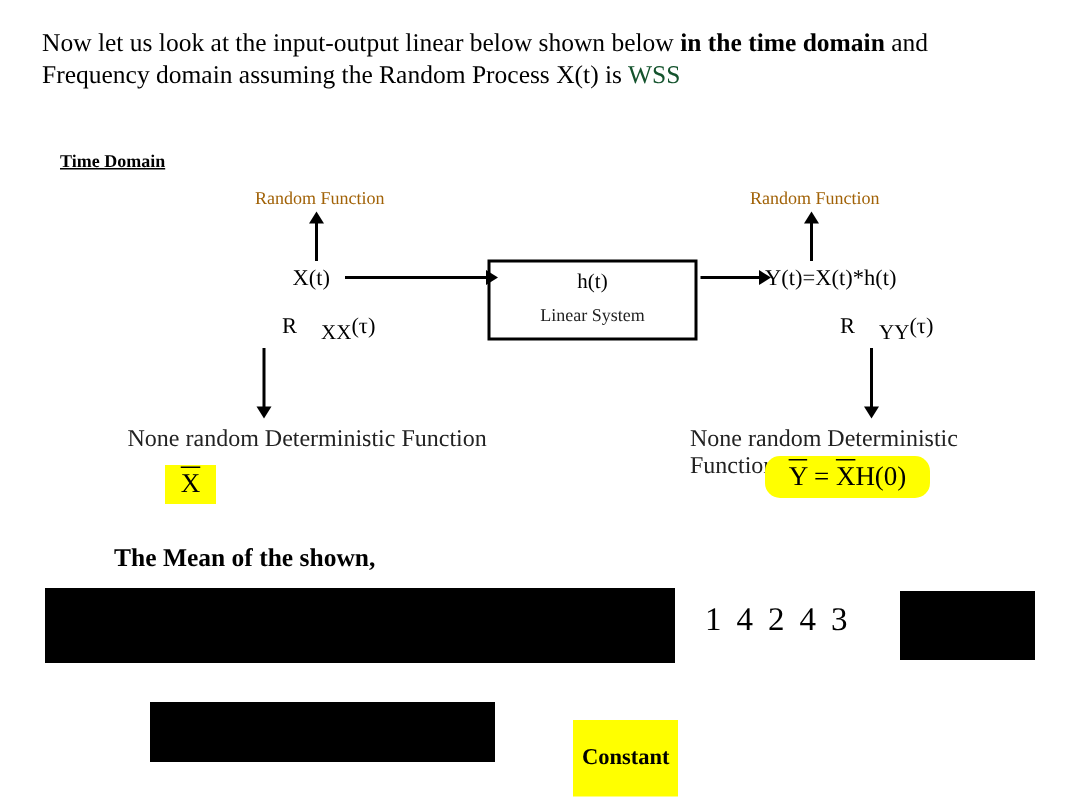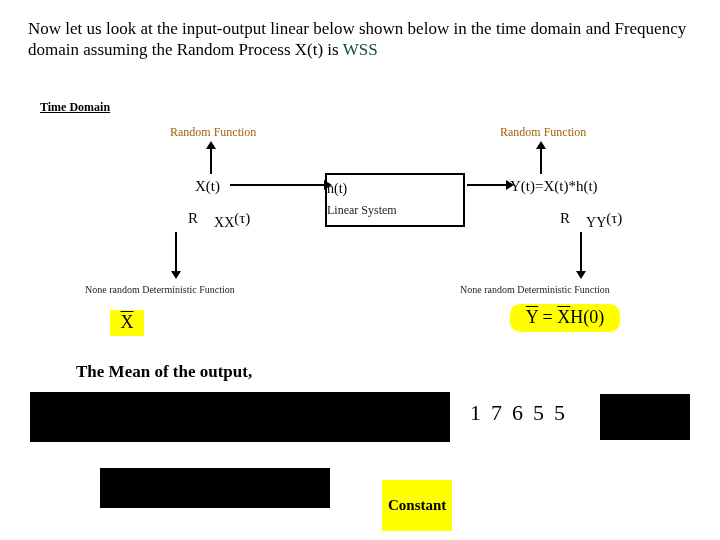--- a/index.html
+++ b/index.html
@@ -13,21 +13,21 @@
     overflow: hidden;
   }
   .intro {
     position: absolute;
     top: 18px;
     left: 28px;
     width: 662px;
     font-size: 17px;
     line-height: 1.25;
   }
-  .intro .b { font-weight: normal; }
+  .intro .b { font-weight: bold; }
   .wss { color: #14532d; font-weight: normal; }
   .section-heading {
     position: absolute;
     top: 100px;
     left: 40px;
     font-size: 12px;
     font-weight: bold;
     text-decoration: underline;
   }
   
@@ -35,21 +35,21 @@
   .rf-label {
     position: absolute;
     font-size: 12px;
     font-family: "Times New Roman", serif;
     color: #a16207;
   }
   .rf-left { top: 5px; left: 140px; }
   .rf-right { top: 5px; left: 470px; }
   .nrd-label {
     position: absolute;
-    font-size: 10px;
+    font-size: 16px;
     color: #222;
   }
   .nrd-left { top: 164px; left: 55px; }
   .nrd-right { top: 164px; left: 430px; }
   .arrow {
     position: absolute;
     width: 2px;
     background: #000;
   }
   .arrow.up::before {
@@ -75,20 +75,21 @@
   .xt { position: absolute; top: 58px; left: 165px; font-size: 15px; }
   .rxx { position: absolute; top: 90px; left: 158px; font-size: 15px; }
   .rxx sub, .ryy sub { font-size: 14px; margin-left: 16px; }
   .yt { position: absolute; top: 58px; left: 480px; font-size: 15px; }
   .ryy { position: absolute; top: 90px; left: 530px; font-size: 15px; }
   .box {
     position: absolute;
     top: 53px; left: 295px;
     width: 140px; height: 54px;
     border: 2px solid #000;
+    text-align: center;
   }
   .box .ht { font-size: 14px; margin-top: 6px; }
   .box .ls { font-size: 12px; margin-top: 6px; color: #222; }
   .hline {
     position: absolute;
     top: 64px;
     height: 2px;
     background: #000;
   }
   .hline-left { left: 200px; width: 95px; }
@@ -207,19 +208,19 @@
 
 <div class="xbar-box">
   <span class="bar">X</span>
 </div>
 <div class="ybar-box">
   <span class="bar">Y</span>
   <span> = </span>
   <span class="bar">X</span><span>H(0)</span>
 </div>
 
-<div class="mean-heading">The Mean of the output,</div>
+<div class="mean-heading">The Mean of the shown,</div>
 
 <div class="blackbar1 bb1a"></div>
-<div class="numbers">17655</div>
+<div class="numbers">14243</div>
 <div class="blackbar2"></div>
 <div class="blackbar3"></div>
 <div class="constant-box">Constant</div>
 
 </body></html>

